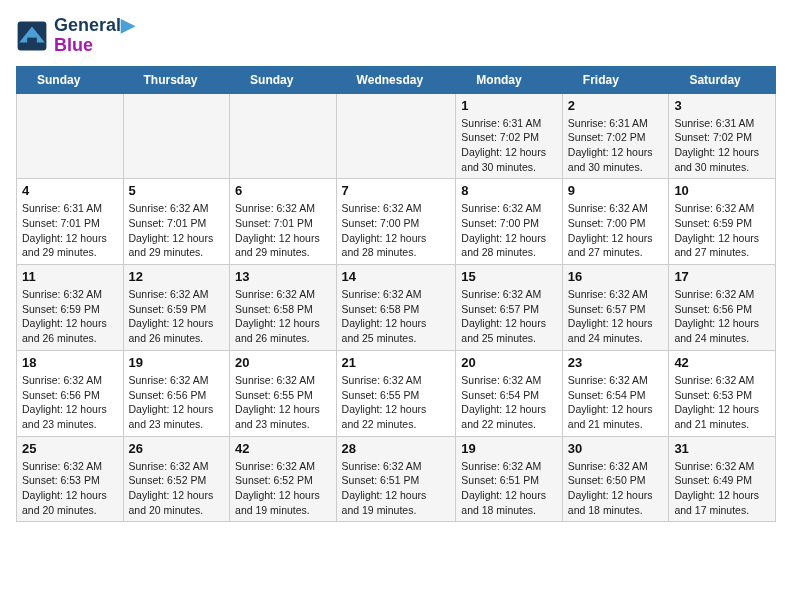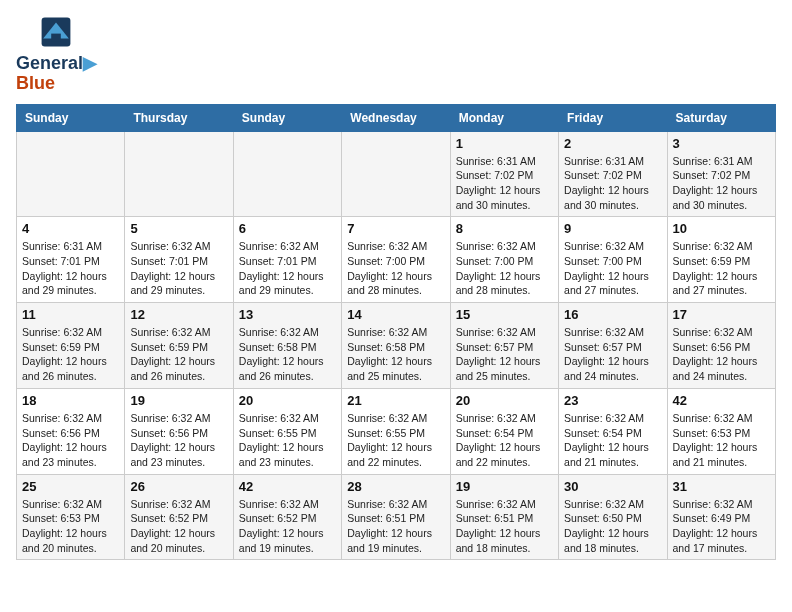--- a/index.html
+++ b/index.html
@@ -13,21 +13,20 @@
     .header {
       display: flex;
       align-items: flex-start;
       justify-content: space-between;
       margin-bottom: 10px;
     }
     .logo {
       display: flex;
       align-items: center;
       gap: 6px;
-      flex-direction: column;
     }
     .logo-text {
       font-size: 18px;
       font-weight: bold;
       color: #1a3a5c;
       line-height: 1.1;
     }
     .logo-text span {
       color: #4a9fd4;
     }
@@ -51,21 +50,21 @@
     table {
       width: 100%;
       border-collapse: collapse;
       font-size: 11px;
     }
     thead tr {
       background-color: #2e6da4;
       color: white;
     }
     thead th {
-      padding: 6px 8px;
+      padding: 6px 20px;
       text-align: left;
       font-size: 12px;
       font-weight: bold;
       border: 1px solid #2e6da4;
     }
     tbody tr {
       vertical-align: top;
     }
     tbody td {
       border: 1px solid #ccc;
@@ -100,21 +99,21 @@
 
 <div class="header">
   <div class="logo">
     <svg class="logo-icon" viewBox="0 0 40 40">
       <rect x="2" y="2" width="36" height="36" rx="4" fill="#1a3a5c"></rect>
       <polygon points="20,8 36,28 4,28" fill="#4a9fd4"></polygon>
       <rect x="14" y="22" width="12" height="10" fill="#1a3a5c"></rect>
     </svg>
     <div class="logo-text">
       <div>General<span>▶</span></div>
-      <div style="color:#c2410c;">Blue</div>
+      <div style="color:#a21caf;">Blue</div>
     </div>
   </div>
   <div class="title-block">
     <h1></h1>
     <h2></h2>
   </div>
 </div>
 
 <table>
   <thead>

